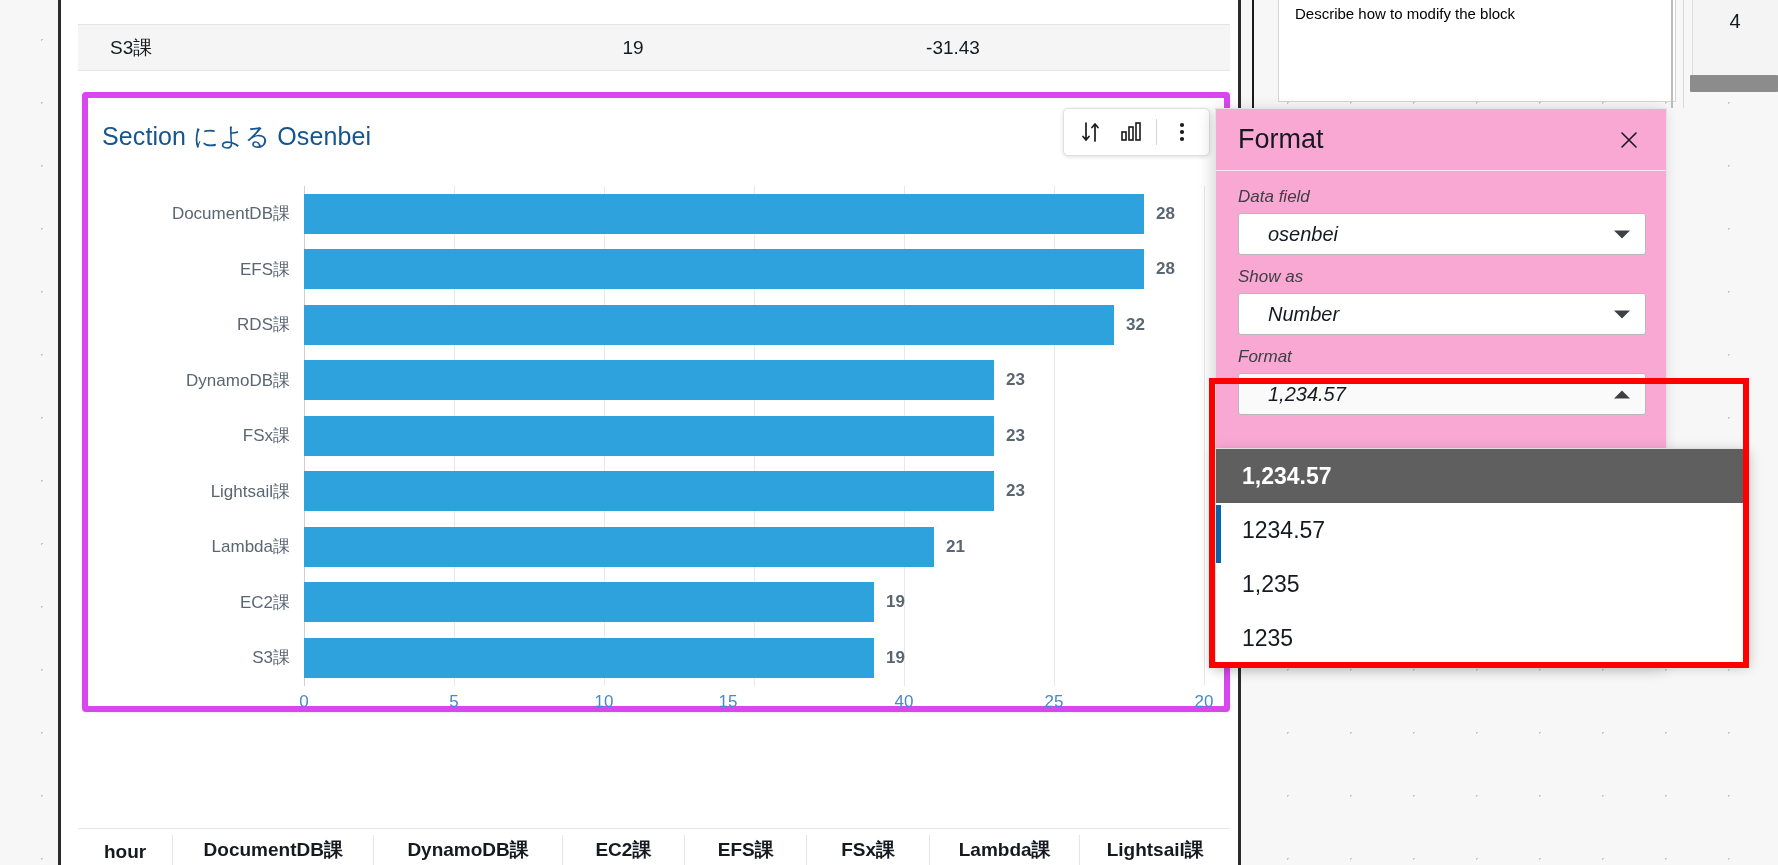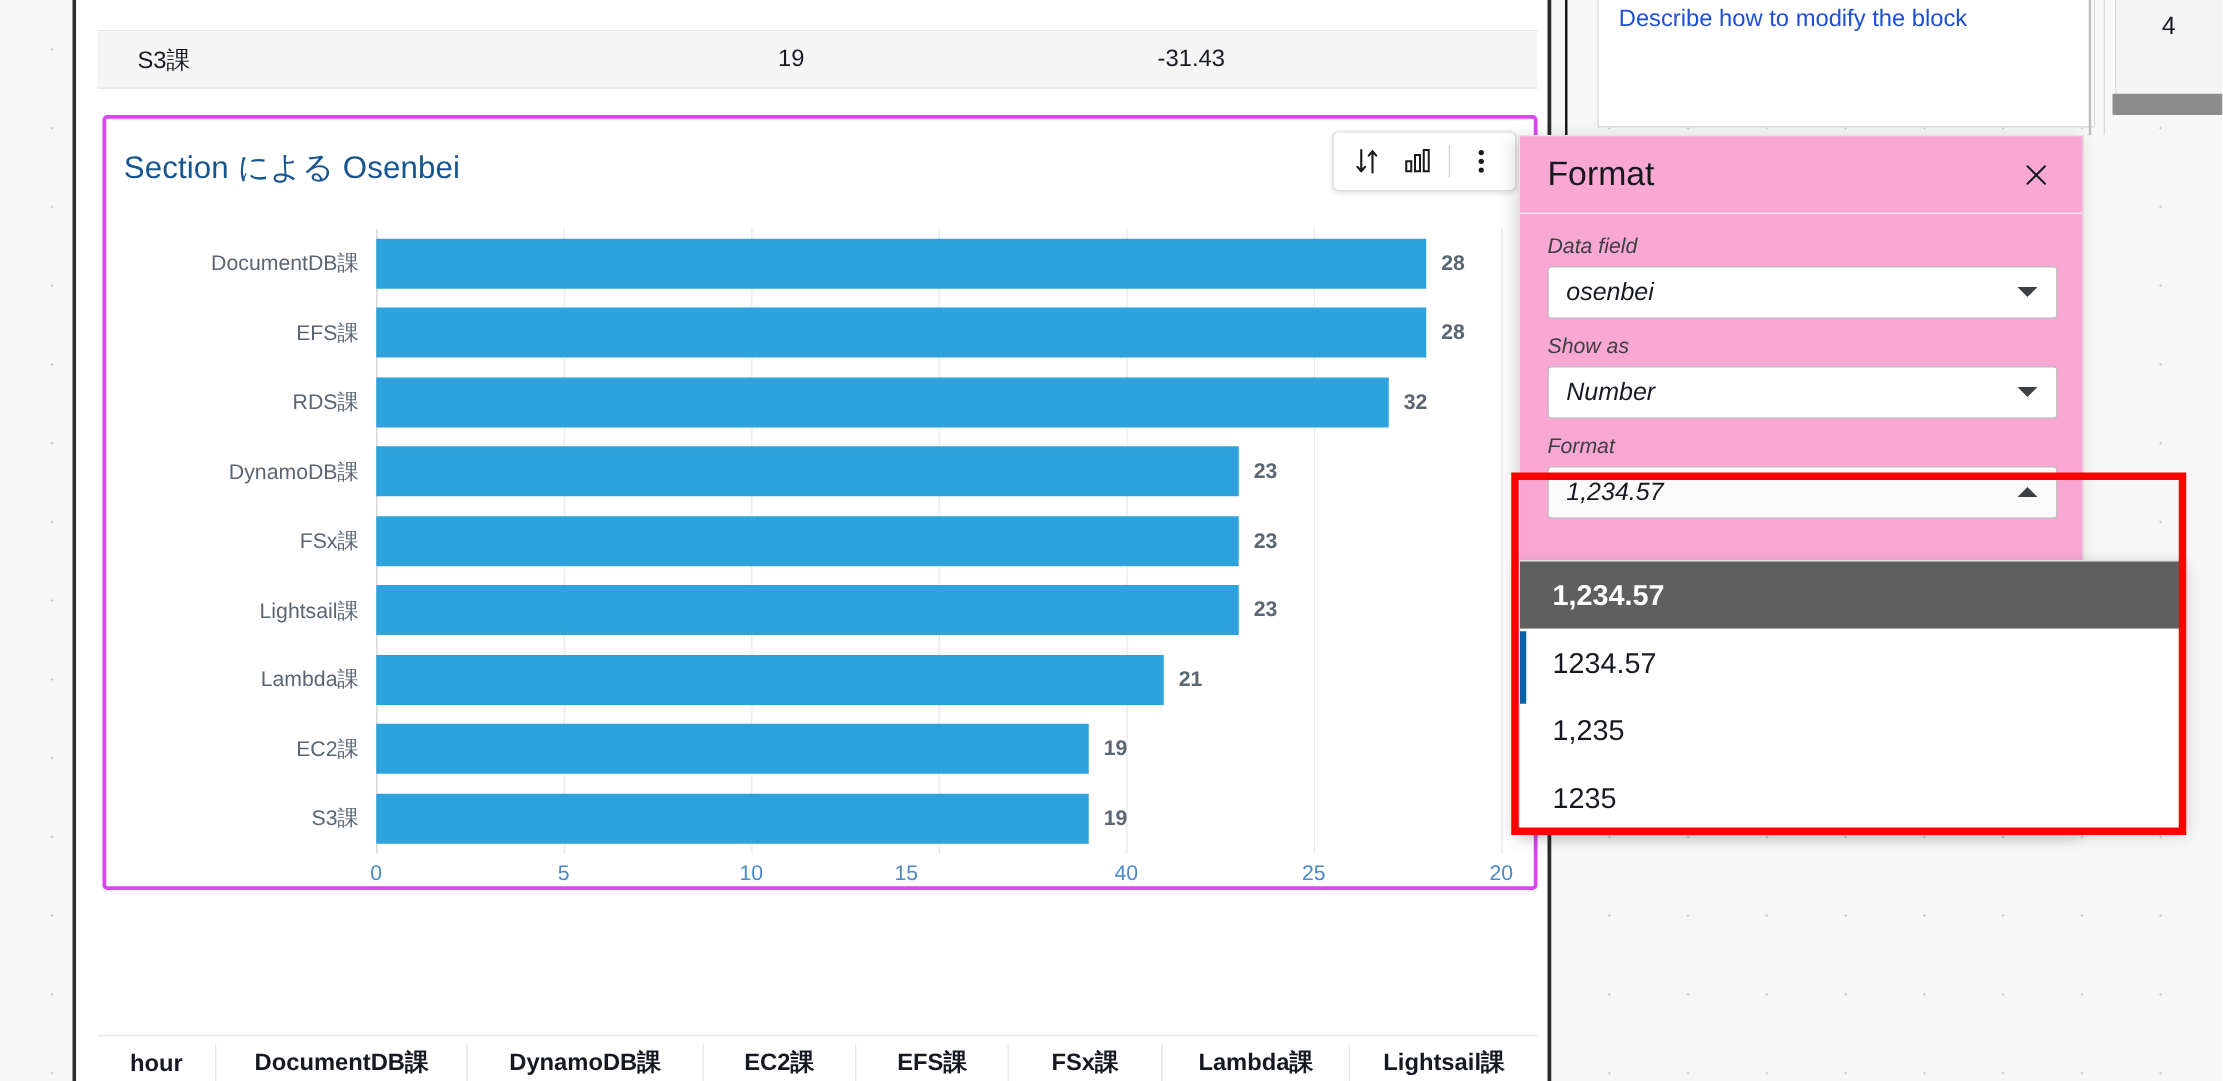--- a/index.html
+++ b/index.html
@@ -50,21 +50,21 @@
   }
   .top-row .c0 { width: 400px; padding-left: 32px; text-align: left; }
   .top-row .c1 { width: 310px; text-align: center; }
   .top-row .c2 { width: 330px; text-align: center; }
 
   
   .chart-card {
     position: absolute; left: 82px; top: 92px;
     width: 1148px; height: 620px;
     background: #ffffff;
-    border: 3px solid #d946ef;
+    border: 6px solid #d946ef;
     border-radius: 4px;
     box-shadow: 0 1px 3px rgba(0,0,0,0.07);
   }
   .chart-title {
     position: absolute; left: 14px; top: 22px;
     font-size: 25px; color: #16558f; font-weight: 400;
     letter-spacing: .1px;
   }
   .chart-toolbar {
     position: absolute; right: 14px; top: 10px;
@@ -156,21 +156,21 @@
 
   
   .modify-panel {
     position: absolute; left: 1278px; top: -58px;
     width: 398px; height: 160px;
     background: #ffffff;
     border: 1px solid #d5d5d5;
   }
   .modify-ph {
     position: absolute; left: 16px; top: 62px;
-    font-size: 19px; color: #1d4ed8;
+    font-size: 15px; color: #000000;
   }
   .modify-left-edge {
     position: absolute; left: 1252px; top: 0; width: 2px; height: 120px;
     background: #1a1a1a;
   }
 
   
   .far-panel {
     position: absolute; left: 1692px; top: -40px;
     width: 86px; height: 120px;
@@ -218,21 +218,21 @@
   .fp-label {
     font-size: 17px; color: #3c4043; margin-bottom: 6px; margin-top: 12px;
   }
   .fp-label:first-child { margin-top: 0; }
   .fp-select {
     position: relative;
     height: 42px; width: 408px;
     border: 1px solid #b9b9b9; border-radius: 3px;
     background: #ffffff;
     display: flex; align-items: center;
-    padding: 0 14px;
+    padding: 0 29px;
     font-size: 20px; color: #16191f;
     cursor: pointer;
   }
   .fp-select.open { background: #fafafa; }
   .fp-caret {
     position: absolute; right: 14px; top: 50%; transform: translateY(-50%);
   }
 
   
   .red-box {

